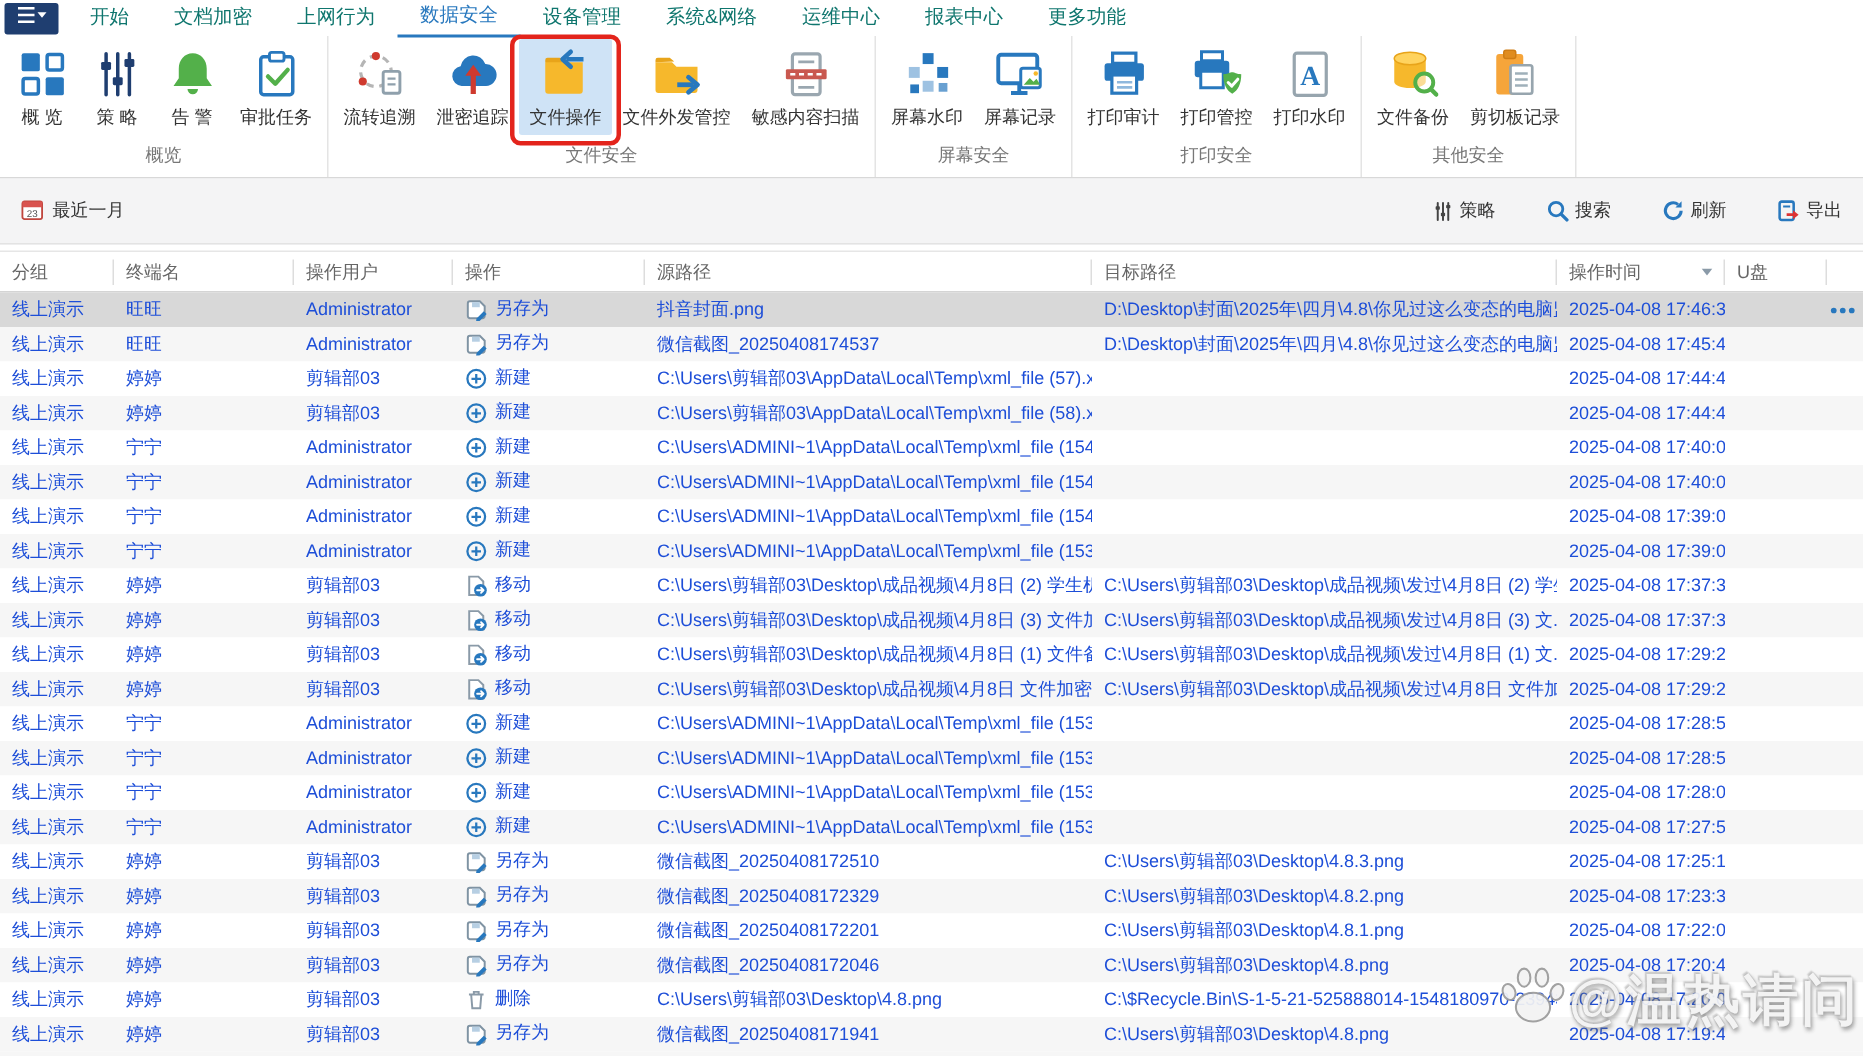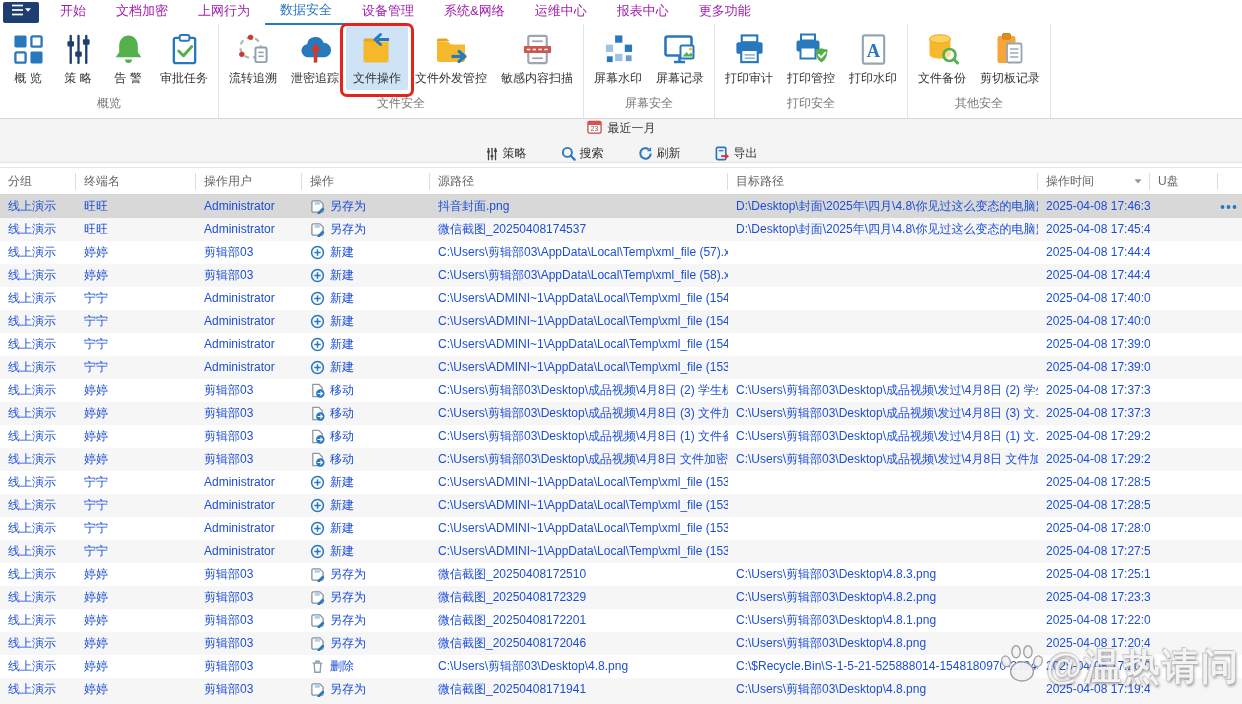--- a/index.html
+++ b/index.html
@@ -4,49 +4,49 @@
 <style>
   html,body{margin:0;padding:0;}
   body{
     width:1242px;height:704px;overflow:hidden;position:relative;background:#fff;
     font-family:"Liberation Sans","DejaVu Sans",sans-serif;color:#333;
     -webkit-font-smoothing:antialiased;
   }
   
   .tabbar{display:flex;align-items:center;height:24px;background:#fff;padding-left:3px;}
   .app-btn{width:36px;height:21px;background:#1f3e70;border-radius:2px;display:flex;align-items:center;justify-content:center;margin-right:6px;cursor:pointer;}
-  .tab{padding:0 15px;font-size:13px;height:24px;line-height:23px;color:#a21caf;cursor:pointer;white-space:nowrap;}
+  .tab{padding:0 15px;font-size:13px;height:24px;line-height:23px;color:#0f766e;cursor:pointer;white-space:nowrap;}
   .tab.active{color:#2878be;border-bottom:2px solid #2878be;line-height:21px;}
   
   .toolbar{display:flex;align-items:stretch;background:#fff;border-bottom:1px solid #d8d8d8;height:94px;}
   .tgroup{display:flex;flex-direction:column;border-right:1px solid #e4e4e4;padding:2px 3px 0;}
   .tools{display:flex;flex:1;align-items:flex-start;}
   .tool{display:flex;flex-direction:column;align-items:center;padding:5px 7px 3px;gap:3px;position:relative;cursor:pointer;border-radius:2px;}
   .tool .ticon{width:36px;height:36px;display:flex;align-items:center;justify-content:center;}
   .tool .tlabel{font-size:12px;color:#333;white-space:nowrap;}
   .tool.selected{background:#cfe3f6;}
   .tool.highlight::after{content:"";position:absolute;inset:-3px -6px -7px -6px;border:3px solid #e3241c;border-radius:7px;pointer-events:none;z-index:5;}
   .tgroup-label{text-align:center;font-size:12px;color:#777;padding:5px 6px 7px;white-space:nowrap;}
   .toolbar-filler{flex:1;}
   
-  .filterbar{height:43px;background:#f4f4f5;border-bottom:1px solid #e3e3e3;display:flex;align-items:center;justify-content:space-between;padding:0 14px;flex-direction:column;}
+  .filterbar{height:43px;background:#f4f4f5;border-bottom:1px solid #e3e3e3;display:flex;align-items:center;justify-content:space-between;padding:0 14px;}
   .date-filter{display:flex;align-items:center;gap:6px;font-size:12px;color:#333;cursor:pointer;}
   .factions{display:flex;align-items:center;gap:34px;}
   .faction{display:flex;align-items:center;gap:4px;font-size:12px;color:#333;cursor:pointer;}
   
   .table{margin-top:4px;}
   .thead{display:flex;height:26px;align-items:center;border-top:1px solid #e6e6e6;border-bottom:1px solid #d4d4d4;font-size:12px;color:#666;background:#fff;}
   .th{box-sizing:border-box;padding-left:8px;height:17px;line-height:17px;border-right:1px solid #ddd;display:flex;align-items:center;justify-content:space-between;white-space:nowrap;overflow:hidden;}
   .th .caret{margin-right:6px;display:flex;align-items:center;cursor:pointer;}
   .row{display:flex;height:23px;line-height:23px;font-size:12px;color:#1d4ed8;position:relative;background:#fff;cursor:default;}
   .row.odd{background:#f6f6f6;}
   .row.selected{background:#d8d8d8;}
   .row.partial{height:5px;overflow:hidden;}
   .cell{box-sizing:border-box;padding-left:8px;white-space:nowrap;overflow:hidden;}
-  .cell.op{display:flex;align-items:center;gap:5px;}
+  .cell.op{display:flex;align-items:center;gap:5px;font-family:Liberation Mono, monospace;}
   .cell.op .opicon{display:flex;align-items:center;}
   .row-menu{position:absolute;right:5px;top:0;height:23px;display:flex;align-items:center;cursor:pointer;}
   
   .watermark{position:absolute;right:2px;bottom:12px;display:flex;align-items:center;gap:1px;z-index:50;pointer-events:none;opacity:.93;}
   .watermark .wtext{font-size:37px;font-weight:700;color:#f3f3f3;letter-spacing:2px;
     text-shadow:0 0 1px #9a9a9a,1px 2px 3px rgba(100,100,100,.65),-1px -1px 1px rgba(130,130,130,.4);}
 </style>
 </head>
 <body>
 

